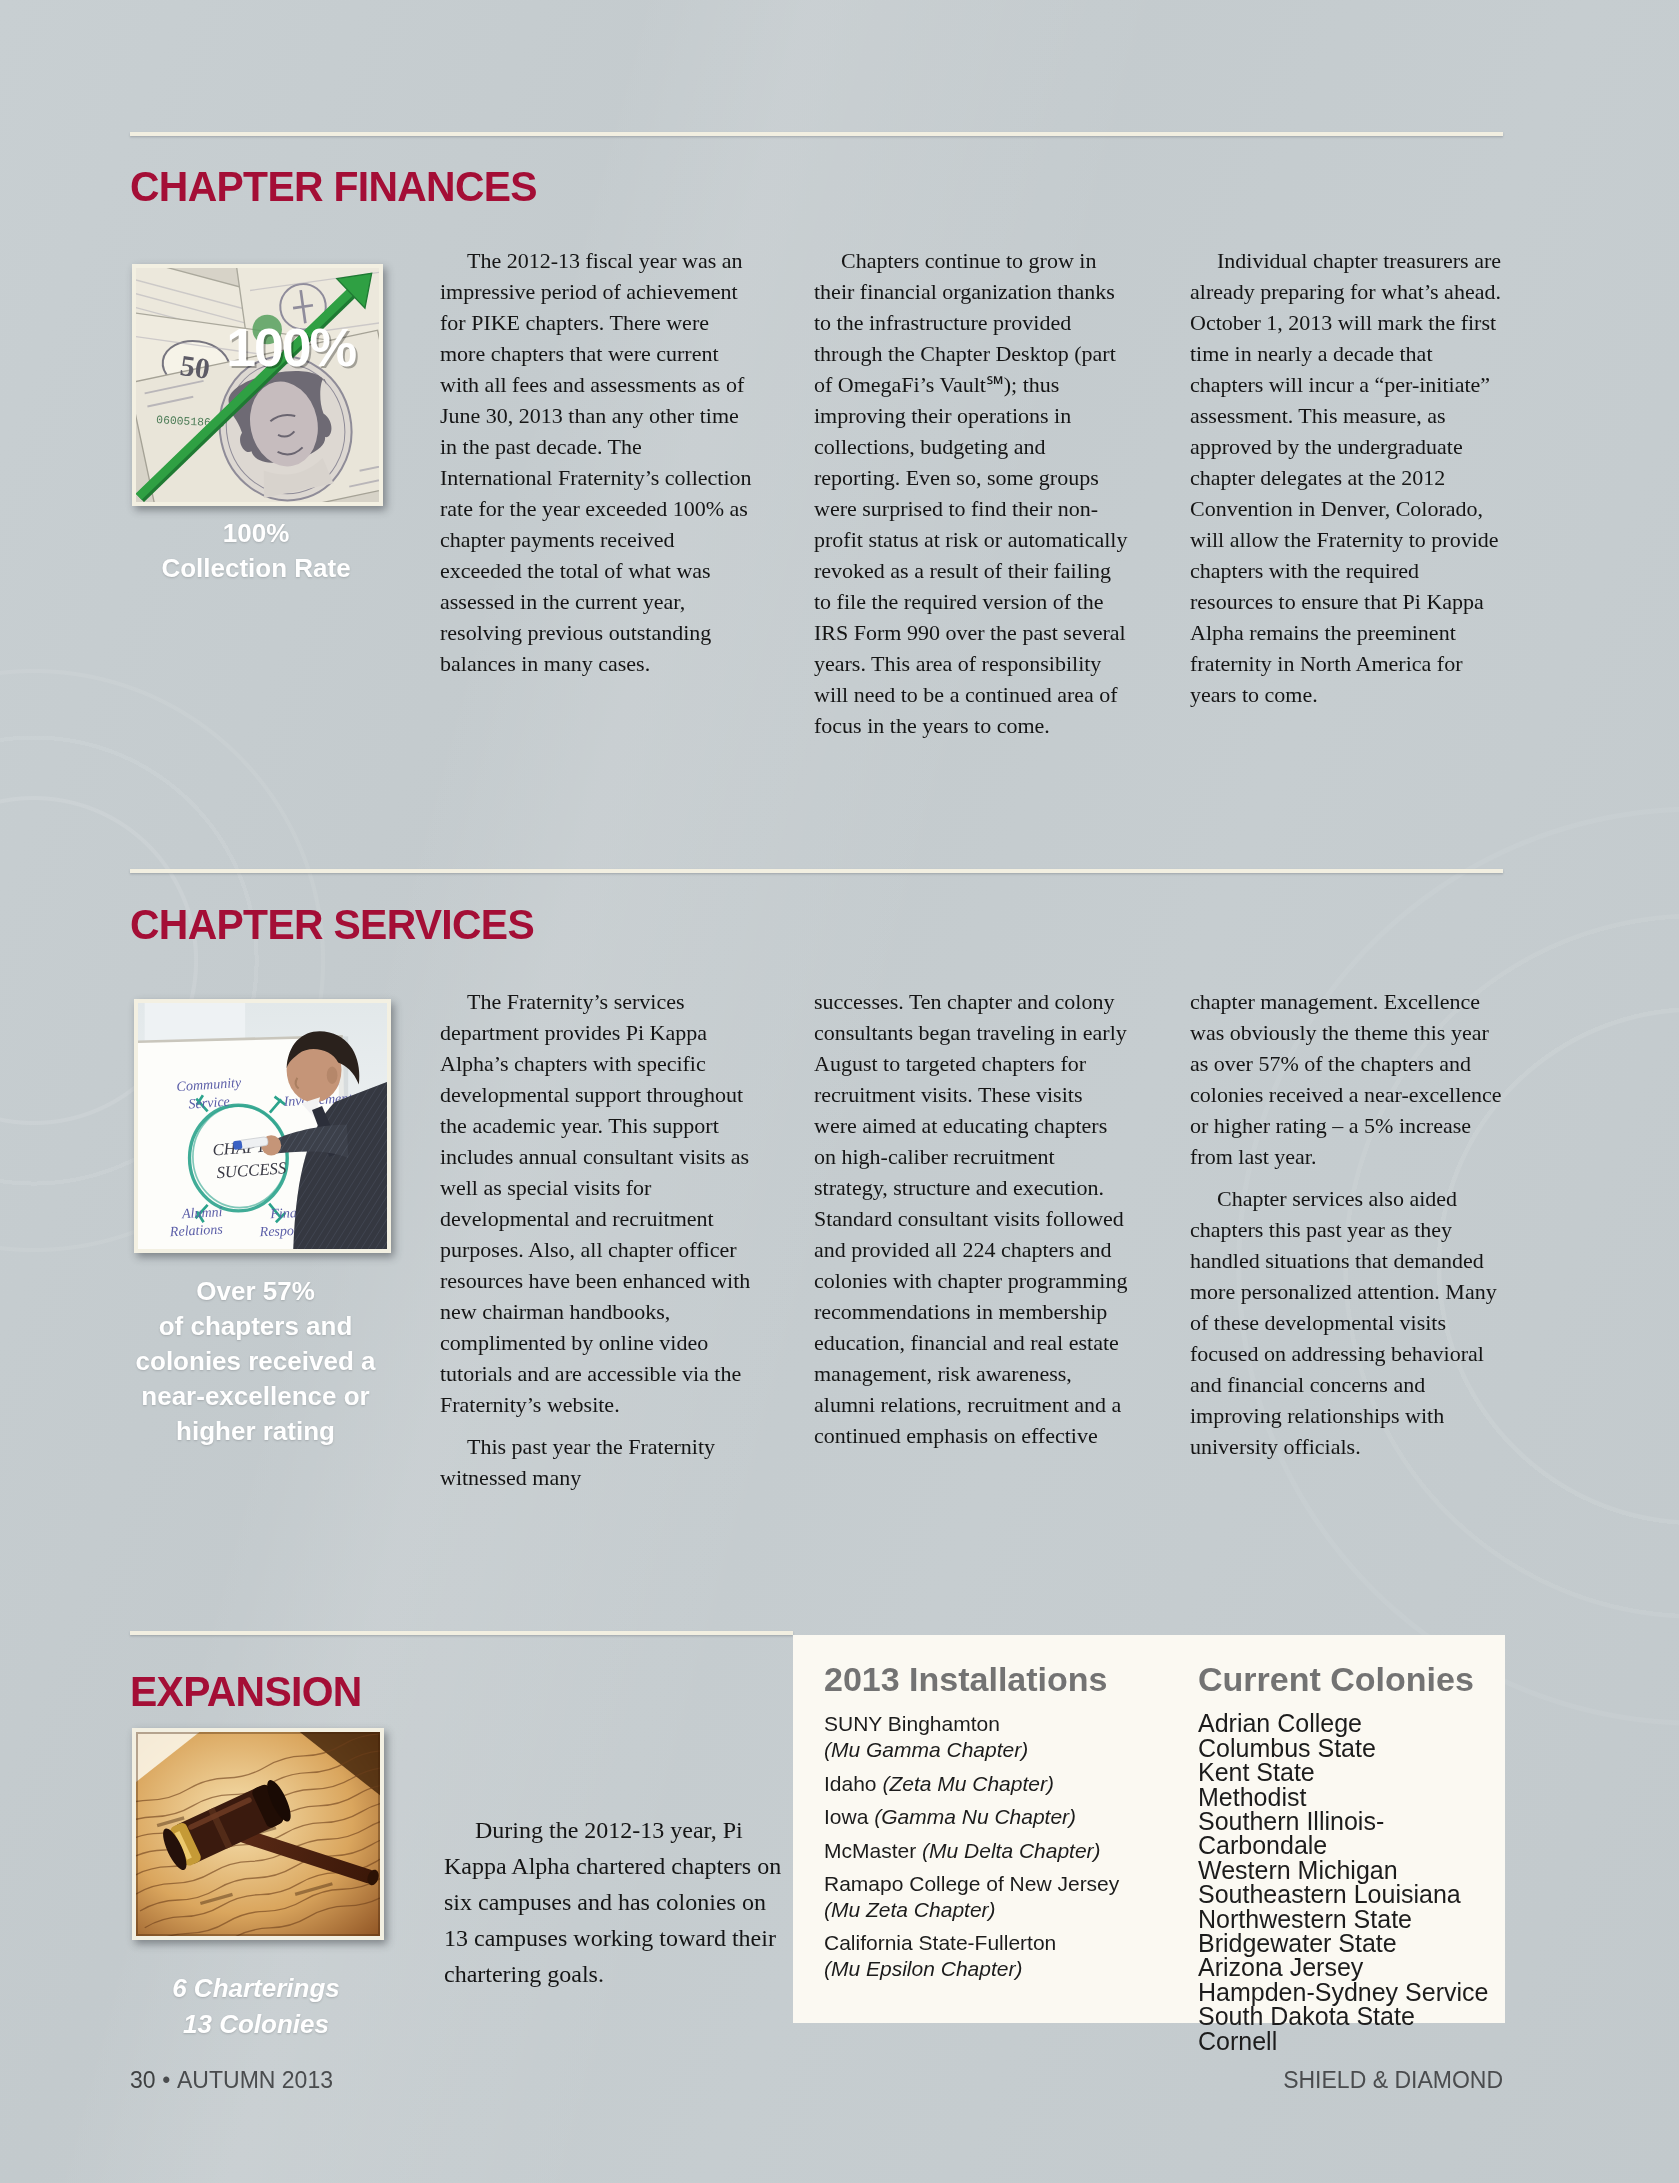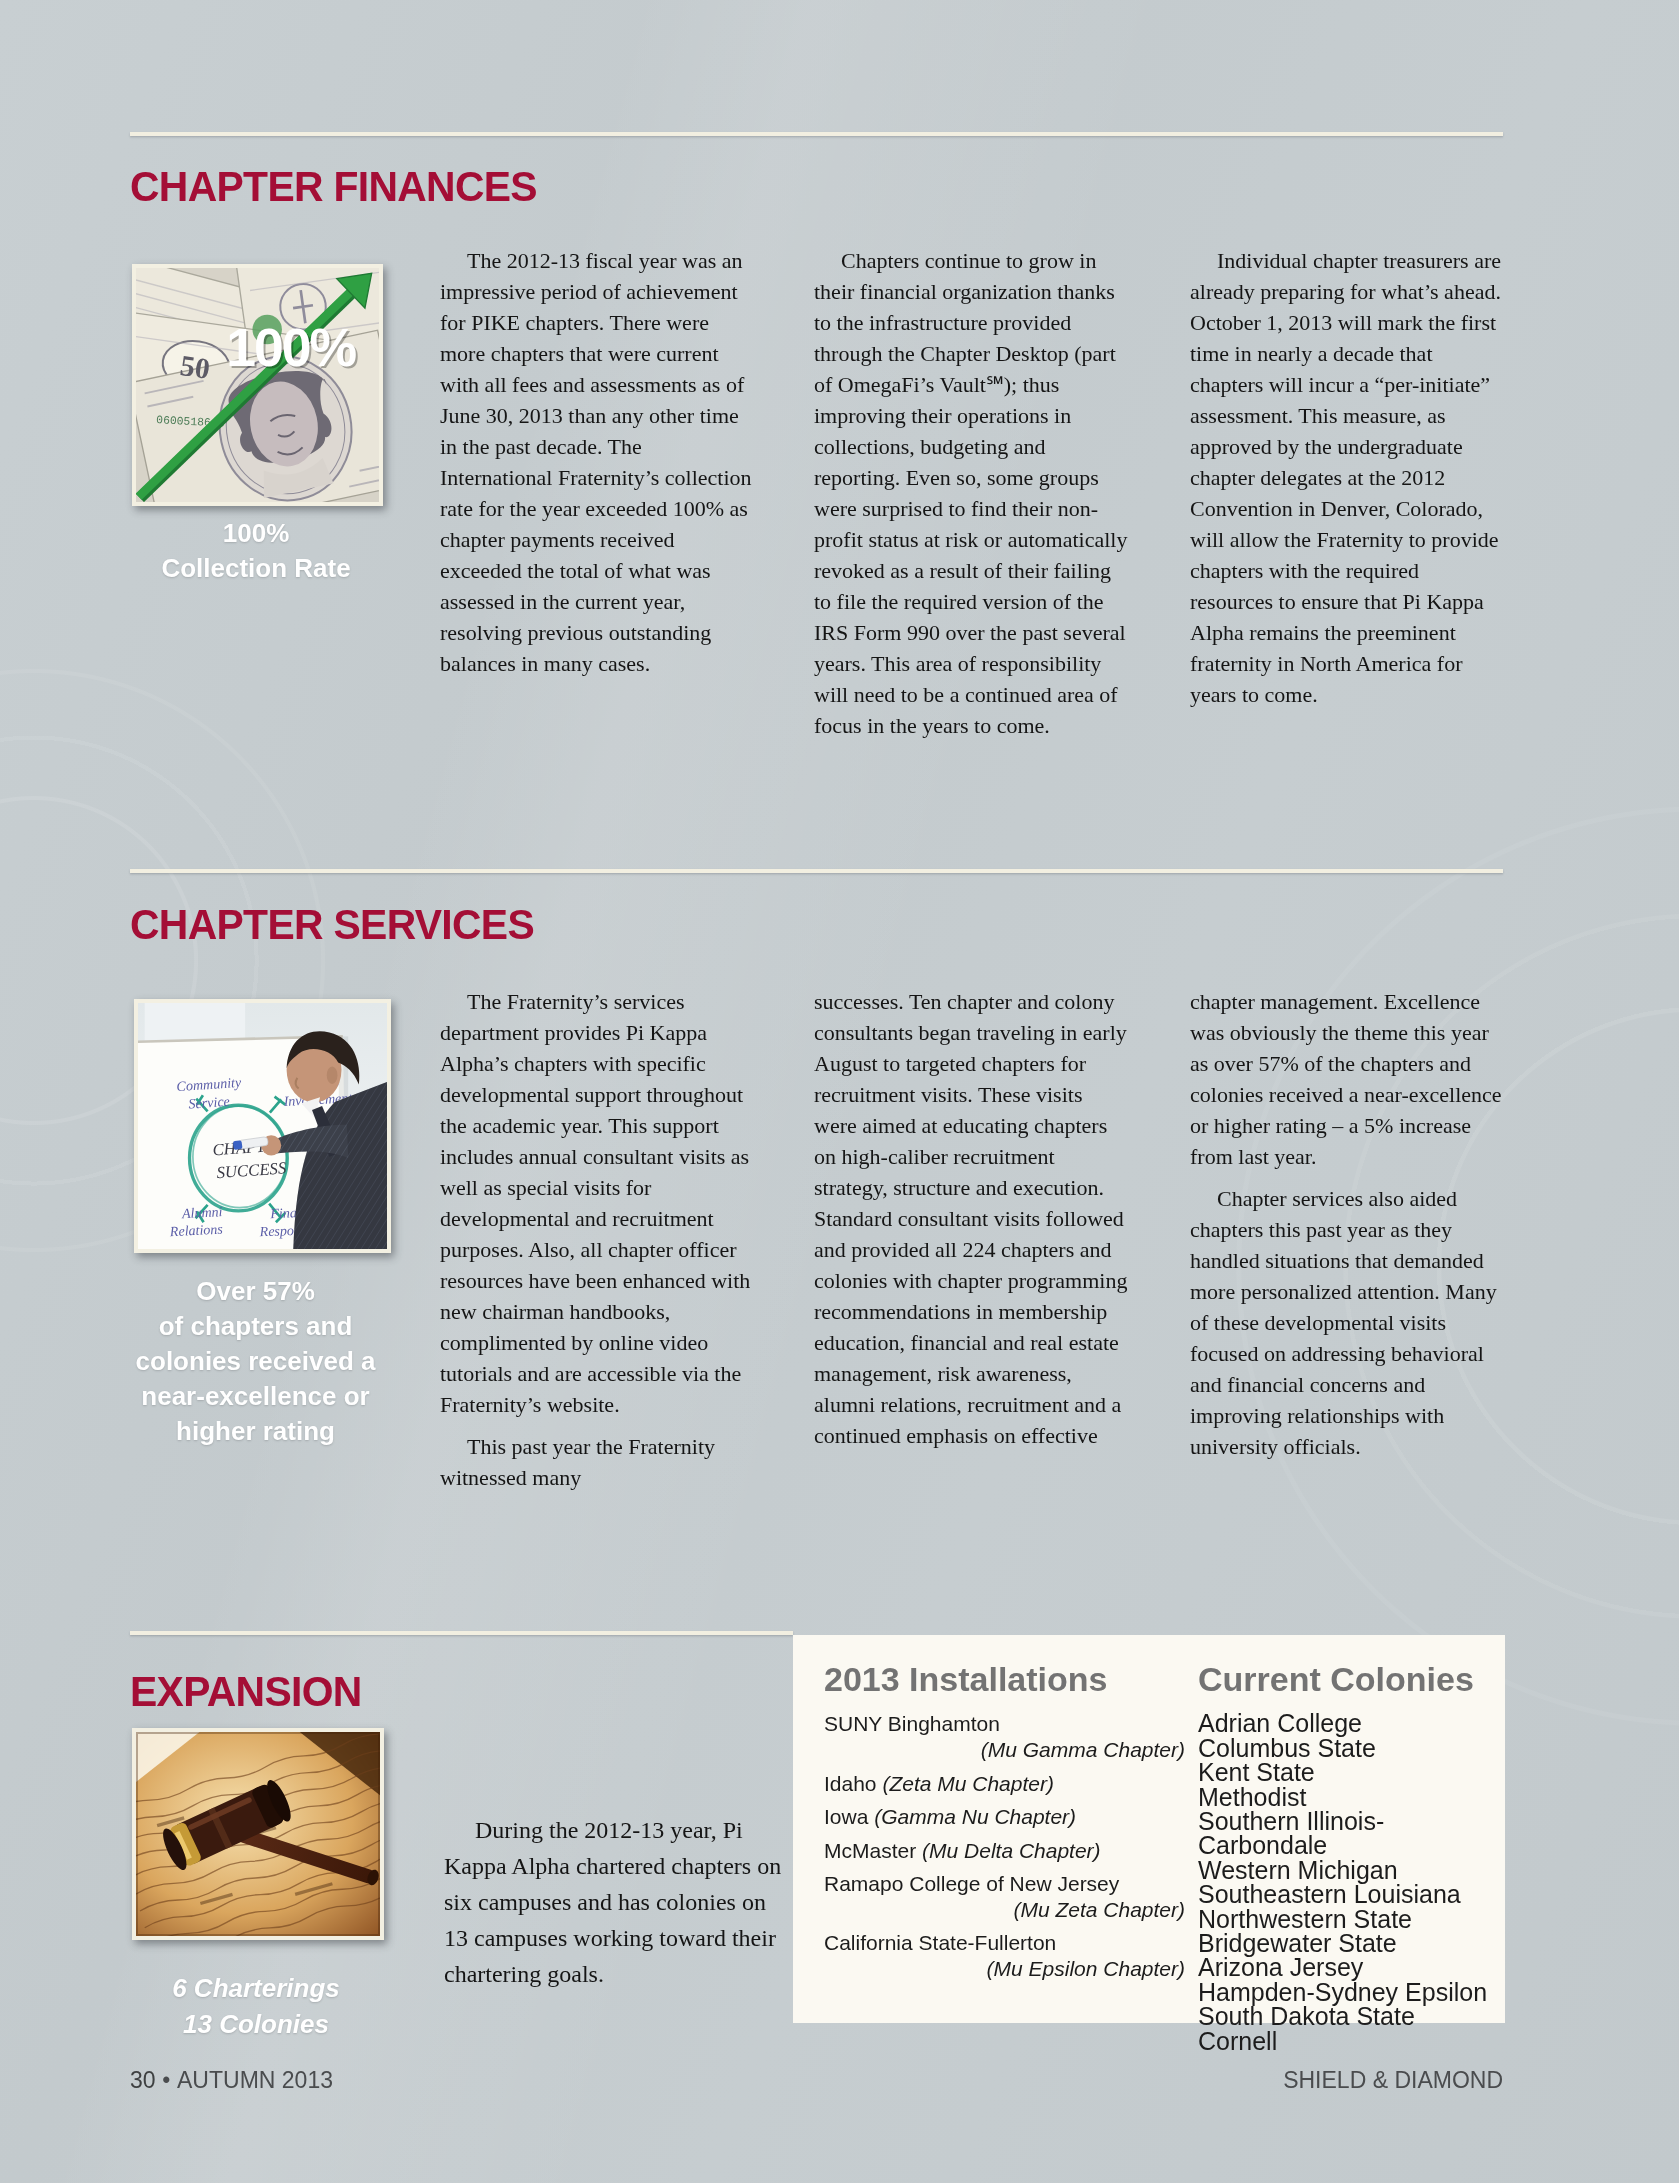--- a/index.html
+++ b/index.html
@@ -57,21 +57,21 @@
   #exp-para{position:absolute;left:444px;top:1812px;width:341px;color:#151515;
     font-family:"Liberation Serif",serif;font-size:24px;line-height:36px;}
   #exp-para p{margin:0;text-indent:31px;}
 
   #infobox{position:absolute;left:793px;top:1635px;width:712px;height:388px;background:#FBF9F2;}
   .box-col{position:absolute;top:25.4px;color:#1c1c1c;font-family:"Liberation Sans",sans-serif;}
   #inst-col{left:31px;width:361px;}
   #colony-col{left:405px;width:294px;}
   .box-title{margin:0 0 12px 0;font-size:34px;font-weight:bold;color:#737373;}
   .inst-item{font-size:21px;line-height:26px;margin-bottom:7.4px;}
-  .inst-item em{text-align:right;}
+  .inst-item em{}
   .inst-item.stack em{display:block;}
   .colony-item{font-size:25px;line-height:24.4px;}
 
   .footer{position:absolute;top:2067px;font-size:23px;color:#4A4C4E;letter-spacing:0;}
   #footer-left{left:130px;}
   #footer-left .pg{font-weight:normal;color:#3E4041;}
   #footer-left .sep{margin:0 6.7px;}
   #footer-right{right:176px;}
 </style>
 </head>
@@ -312,21 +312,21 @@
       <div class="colony-item">Adrian College</div>
       <div class="colony-item">Columbus State</div>
       <div class="colony-item">Kent State</div>
       <div class="colony-item">Methodist</div>
       <div class="colony-item">Southern Illinois-Carbondale</div>
       <div class="colony-item">Western Michigan</div>
       <div class="colony-item">Southeastern Louisiana</div>
       <div class="colony-item">Northwestern State</div>
       <div class="colony-item">Bridgewater State</div>
       <div class="colony-item">Arizona Jersey</div>
-      <div class="colony-item">Hampden-Sydney Epsilon</div>
+      <div class="colony-item">Hampden-Sydney Service</div>
       <div class="colony-item">South Dakota State</div>
       <div class="colony-item">Cornell</div>
     </div>
   </div>
 
   <div class="footer" id="footer-left">
     <span class="pg">30</span><span class="sep">•</span><span>AUTUMN 2013</span>
   </div>
   <div class="footer" id="footer-right">SHIELD &amp; DIAMOND</div>
 

